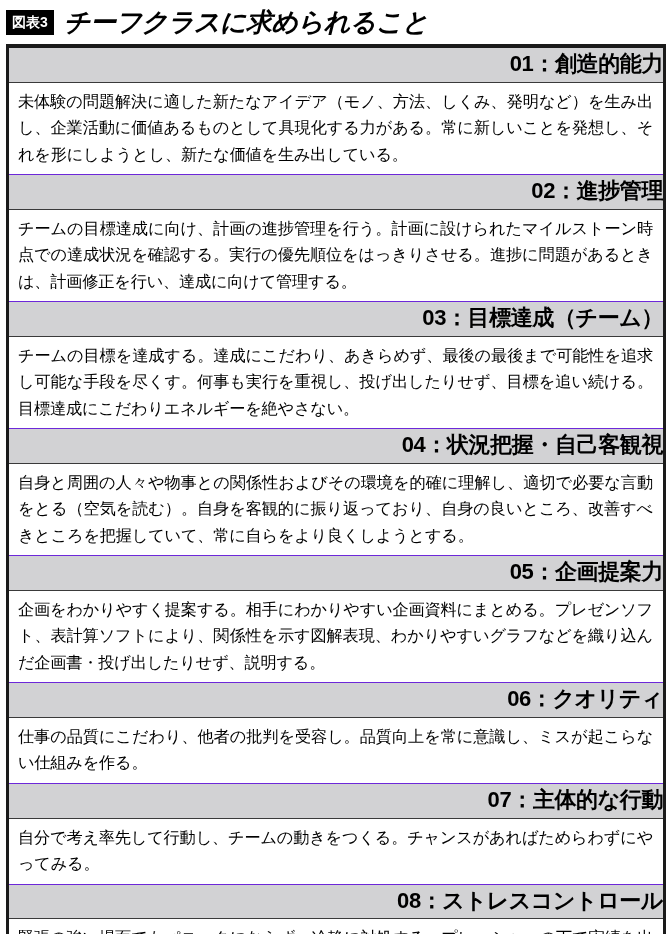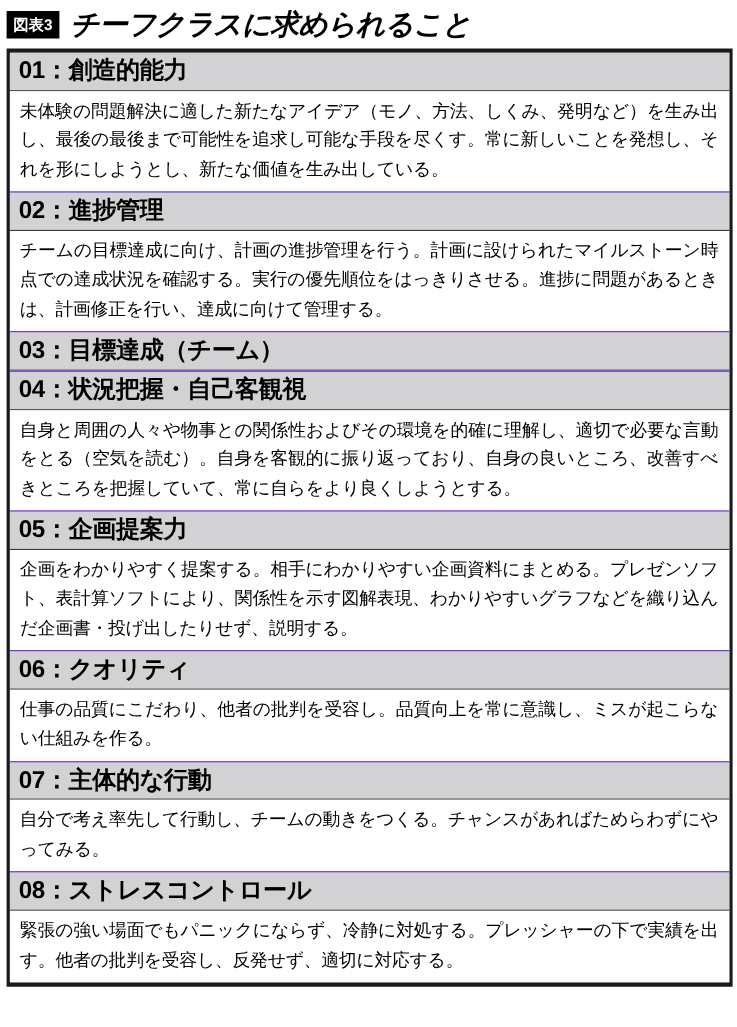--- a/index.html
+++ b/index.html
@@ -64,20 +64,21 @@
   }
   .section:first-child > .sec-header { border-top: none; }
 
   .sec-header-text {
     font-size: 22px;
     font-weight: bold;
     line-height: 1.22;
     letter-spacing: -0.4px;
     display: block;
     white-space: nowrap;
+    text-align: right;
   }
 
   .sec-body {
     padding: 5px 10px 7px 9px;
     box-sizing: border-box;
     background: #ffffff;
   }
   .sec-body-text {
     font-size: 16.2px;
     line-height: 1.63;
@@ -94,34 +95,37 @@
   <span class="figure-badge">図表3</span>
   <span class="title-text">チーフクラスに求められること</span>
 </div>
 
 <div class="table-frame" id="table-frame">
     <div class="section">
       <div class="sec-header">
         <span class="sec-header-text">01：創造的能力</span>
       </div>
       <div class="sec-body">
-        <span class="sec-body-text">未体験の問題解決に適した新たなアイデア（モノ、方法、しくみ、発明など）を生み出し、最後の最後まで可能性を追求し可能な手段を尽くす。常に新しいことを発想し、それを形にしようとし、新たな価値を生み出している。</span>
+        <span class="sec-body-text">未体験の問題解決に適した新たなアイデア（モノ、方法、しくみ、発明など）を生み出し、企業活動に価値あるものとして具現化する力がある。常に新しいことを発想し、それを形にしようとし、新たな価値を生み出している。</span>
       </div>
     </div>
     <div class="section">
       <div class="sec-header">
         <span class="sec-header-text">02：進捗管理</span>
       </div>
       <div class="sec-body">
         <span class="sec-body-text">チームの目標達成に向け、計画の進捗管理を行う。計画に設けられたマイルストーン時点での達成状況を確認する。実行の優先順位をはっきりさせる。進捗に問題があるときは、計画修正を行い、達成に向けて管理する。</span>
       </div>
     </div>
     <div class="section">
       <div class="sec-header">
         <span class="sec-header-text">03：目標達成（チーム）</span>
+      </div>
+      <div class="sec-body">
+        <span class="sec-body-text">チームの目標を達成する。達成にこだわり、あきらめず、最後の最後まで可能性を追求し可能な手段を尽くす。何事も実行を重視し、投げ出したりせず、目標を追い続ける。目標達成にこだわりエネルギーを絶やさない。</span>
       </div>
     </div>
     <div class="section">
       <div class="sec-header">
         <span class="sec-header-text">04：状況把握・自己客観視</span>
       </div>
       <div class="sec-body">
         <span class="sec-body-text">自身と周囲の人々や物事との関係性およびその環境を的確に理解し、適切で必要な言動をとる（空気を読む）。自身を客観的に振り返っており、自身の良いところ、改善すべきところを把握していて、常に自らをより良くしようとする。</span>
       </div>
     </div>

